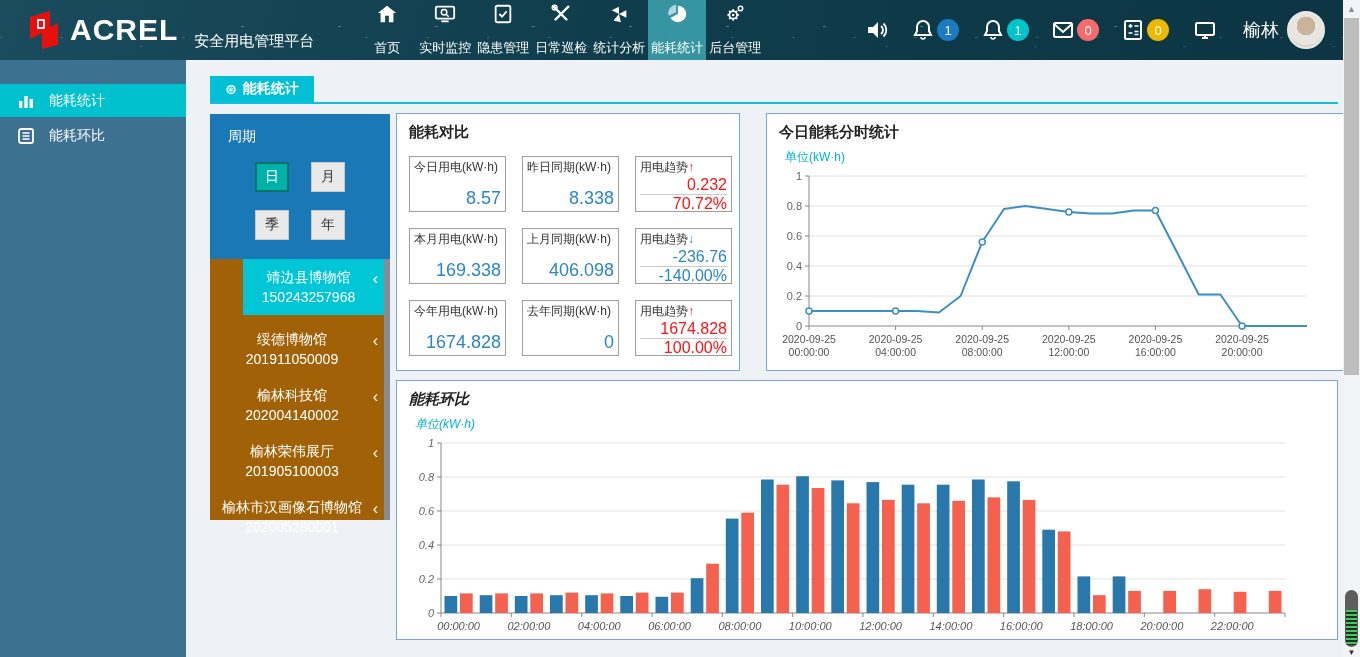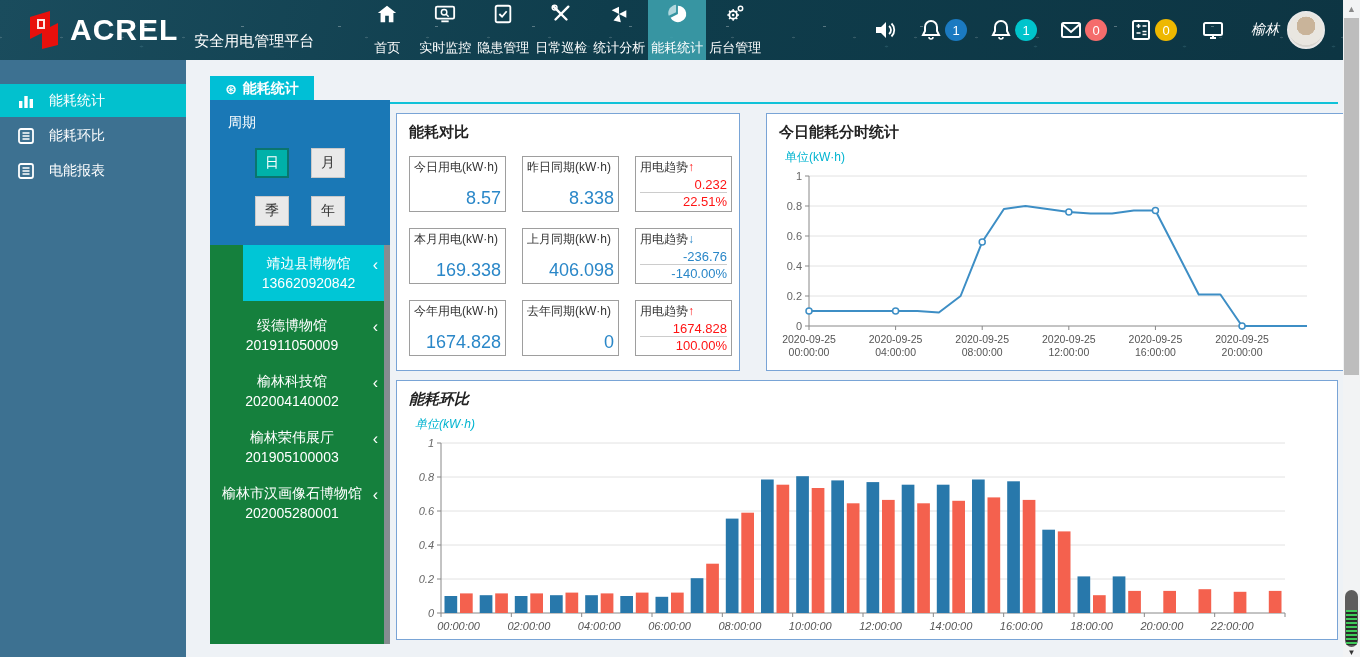--- a/index.html
+++ b/index.html
@@ -31,42 +31,42 @@
   .nav-item .ic svg { width:22px; height:22px; display:block; }
 
   .header-right { margin-left:auto; display:flex; align-items:center; margin-right:18px; gap:8px; }
   .hicon { width:24px; height:24px; }
   .hicon svg { width:24px; height:24px; display:block; }
   .notif { display:flex; align-items:center; margin-left:14px; cursor:pointer; }
   .badge { min-width:22px; height:22px; border-radius:11px; color:#fff; font-size:13px;
     display:flex; align-items:center; justify-content:center; margin-left:2px; padding:0 4px; }
   .plain-ic { margin-left:16px; cursor:pointer; }
   .user-area { display:flex; align-items:center; gap:8px; margin-left:18px; cursor:pointer; }
-  .username { font-size:14px;font-style:italic; }
+  .username { font-size:18px; }
   .avatar { width:38px; height:38px; border-radius:50%;
     background:radial-gradient(circle at 50% 38%, #c9b49a 0 34%, #e9e6e0 35% 70%, #d8d5cf 71%);
     border:2px solid #e8e8e8; }
 
   
   #sidebar { position:absolute; left:0; top:60px; width:186px; height:597px; background:#3d7191; }
   .side-item { height:33px; display:flex; align-items:center; color:#fff; font-size:14px;
     cursor:pointer; padding-left:17px; gap:14px; margin-top:2px; }
   .side-item:first-child { margin-top:24px; }
   .side-item.active { background:#02c1ce; }
   .side-item .ic svg { width:18px; height:18px; display:block; }
 
   
   #content { position:absolute; left:186px; top:60px; width:1157px; height:597px; background:#eef2f6; }
   #crumb-tab { position:absolute; left:24px; top:16px; width:104px; height:26px;
     background:#00bfd6; color:#fff; font-size:14px; font-weight:bold;
     display:flex; align-items:center; justify-content:center; gap:6px; cursor:pointer; }
   #crumb-line { position:absolute; left:24px; top:42px; width:1128px; height:2px; background:#10c2d8; }
 
   
-  #filter { position:absolute; left:24px; top:40px; width:180px; height:544px; background:#15803d; }
+  #filter { position:absolute; left:24px; top:54px; width:180px; height:406px; background:#a16207; }
   #period-box { background:#1a78b6; height:145px; padding:14px 18px 0 18px; color:#fff; }
   #period-label { font-size:14px; }
   .period-grid { display:grid; grid-template-columns:34px 34px; column-gap:22px; row-gap:18px;
     justify-content:center; margin-top:16px; }
   .pbtn { width:34px; height:30px; font-size:14px; display:flex; align-items:center;
     justify-content:center; cursor:pointer; background:#e9e9e9; color:#333;
     border:1px solid #c9c9c9; }
   .pbtn.active { background:#00b1a9; color:#fff; border:2px solid #0a756e; }
   .bld-item { position:relative; color:#fff; font-size:14px; line-height:20px;
     text-align:center; padding:8px 26px 8px 10px; cursor:pointer; }
@@ -80,21 +80,21 @@
   .panel-title { font-size:15px; font-weight:bold; color:#222; padding:9px 0 0 12px; }
   .unit-label { font-size:12px; color:#00b4d0; margin:7px 0 0 18px; }
 
   #cmp-panel { left:210px; top:53px; width:344px; height:258px; }
   .card-grid { display:grid; grid-template-columns:97px 97px 97px; column-gap:16px;
     row-gap:16px; margin:14px 0 0 12px; }
   .card { width:97px; height:56px; border:1px solid #9e9e9e; background:#fff;
     padding:2px 4px; display:flex; flex-direction:column; overflow:hidden; }
   .card-label { font-size:12px; color:#333; white-space:nowrap; }
   .card-value { margin-top:auto; text-align:right; font-size:18px; color:#2a87c8; }
-  .trend-v { text-align:right; font-size:13px; flex:1; display:flex;
+  .trend-v { text-align:right; font-size:16px; flex:1; display:flex;
     align-items:center; justify-content:flex-end; }
   .trend-div { border-top:1px solid #ccc; }
   .up { color:#ff1414; } .down { color:#2a87c8; }
   .arrow { font-size:12px; }
 
   #line-panel { left:580px; top:53px; width:590px; height:258px; }
   #bar-panel  { left:210px; top:320px; width:942px; height:260px;font-style:italic; }
   svg.chart { display:block; }
 
   
@@ -264,29 +264,20 @@
     </div>
     <div class="side-item">
       <span class="ic">
         <svg viewBox="0 0 18 18">
             <rect x="2" y="2" width="14" height="14" rx="2" fill="none" stroke="#fff" stroke-width="1.8"></rect>
             <path d="M5.5 6 h7 M5.5 9 h7 M5.5 12 h7" stroke="#fff" stroke-width="1.5"></path>
           </svg>
       </span>
       <span>能耗环比</span>
     </div>
-    <div class="side-item">
-      <span class="ic">
-        <svg viewBox="0 0 18 18">
-            <rect x="2" y="2" width="14" height="14" rx="2" fill="none" stroke="#fff" stroke-width="1.8"></rect>
-            <path d="M5.5 6 h7 M5.5 9 h7 M5.5 12 h7" stroke="#fff" stroke-width="1.5"></path>
-          </svg>
-      </span>
-      <span>电能报表</span>
-    </div>
   </div>
 
   <div id="content">
     <div id="crumb-tab">
       <span>⊛</span>
       <span>能耗统计</span>
     </div>
     <div id="crumb-line"></div>
 
     <div id="filter">
@@ -295,21 +286,21 @@
         <div class="period-grid">
           <div class="pbtn active">日</div>
           <div class="pbtn">月</div>
           <div class="pbtn">季</div>
           <div class="pbtn">年</div>
         </div>
       </div>
 
       <div class="bld-item active">
         <span>靖边县博物馆</span>
-        <span class="bld-code">136620920842</span>
+        <span class="bld-code">150243257968</span>
         <span class="chev">‹</span>
       </div>
       <div class="bld-item" style="margin-top:6px">
         <span>绥德博物馆</span>
         <span class="bld-code">201911050009</span>
         <span class="chev">‹</span>
       </div>
       <div class="bld-item">
         <span>榆林科技馆</span>
         <span class="bld-code">202004140002</span>
@@ -335,21 +326,21 @@
           <span class="card-label">今日用电(kW·h)</span>
           <span class="card-value">8.57</span>
         </div>
         <div class="card">
           <span class="card-label">昨日同期(kW·h)</span>
           <span class="card-value">8.338</span>
         </div>
         <div class="card">
           <span class="card-label"><span>用电趋势</span><span class="arrow up">↑</span></span>
           <span class="trend-v up">0.232</span>
-          <span class="trend-v up trend-div">22.51%</span>
+          <span class="trend-v up trend-div">70.72%</span>
         </div>
         <div class="card">
           <span class="card-label">本月用电(kW·h)</span>
           <span class="card-value">169.338</span>
         </div>
         <div class="card">
           <span class="card-label">上月同期(kW·h)</span>
           <span class="card-value">406.098</span>
         </div>
         <div class="card">

